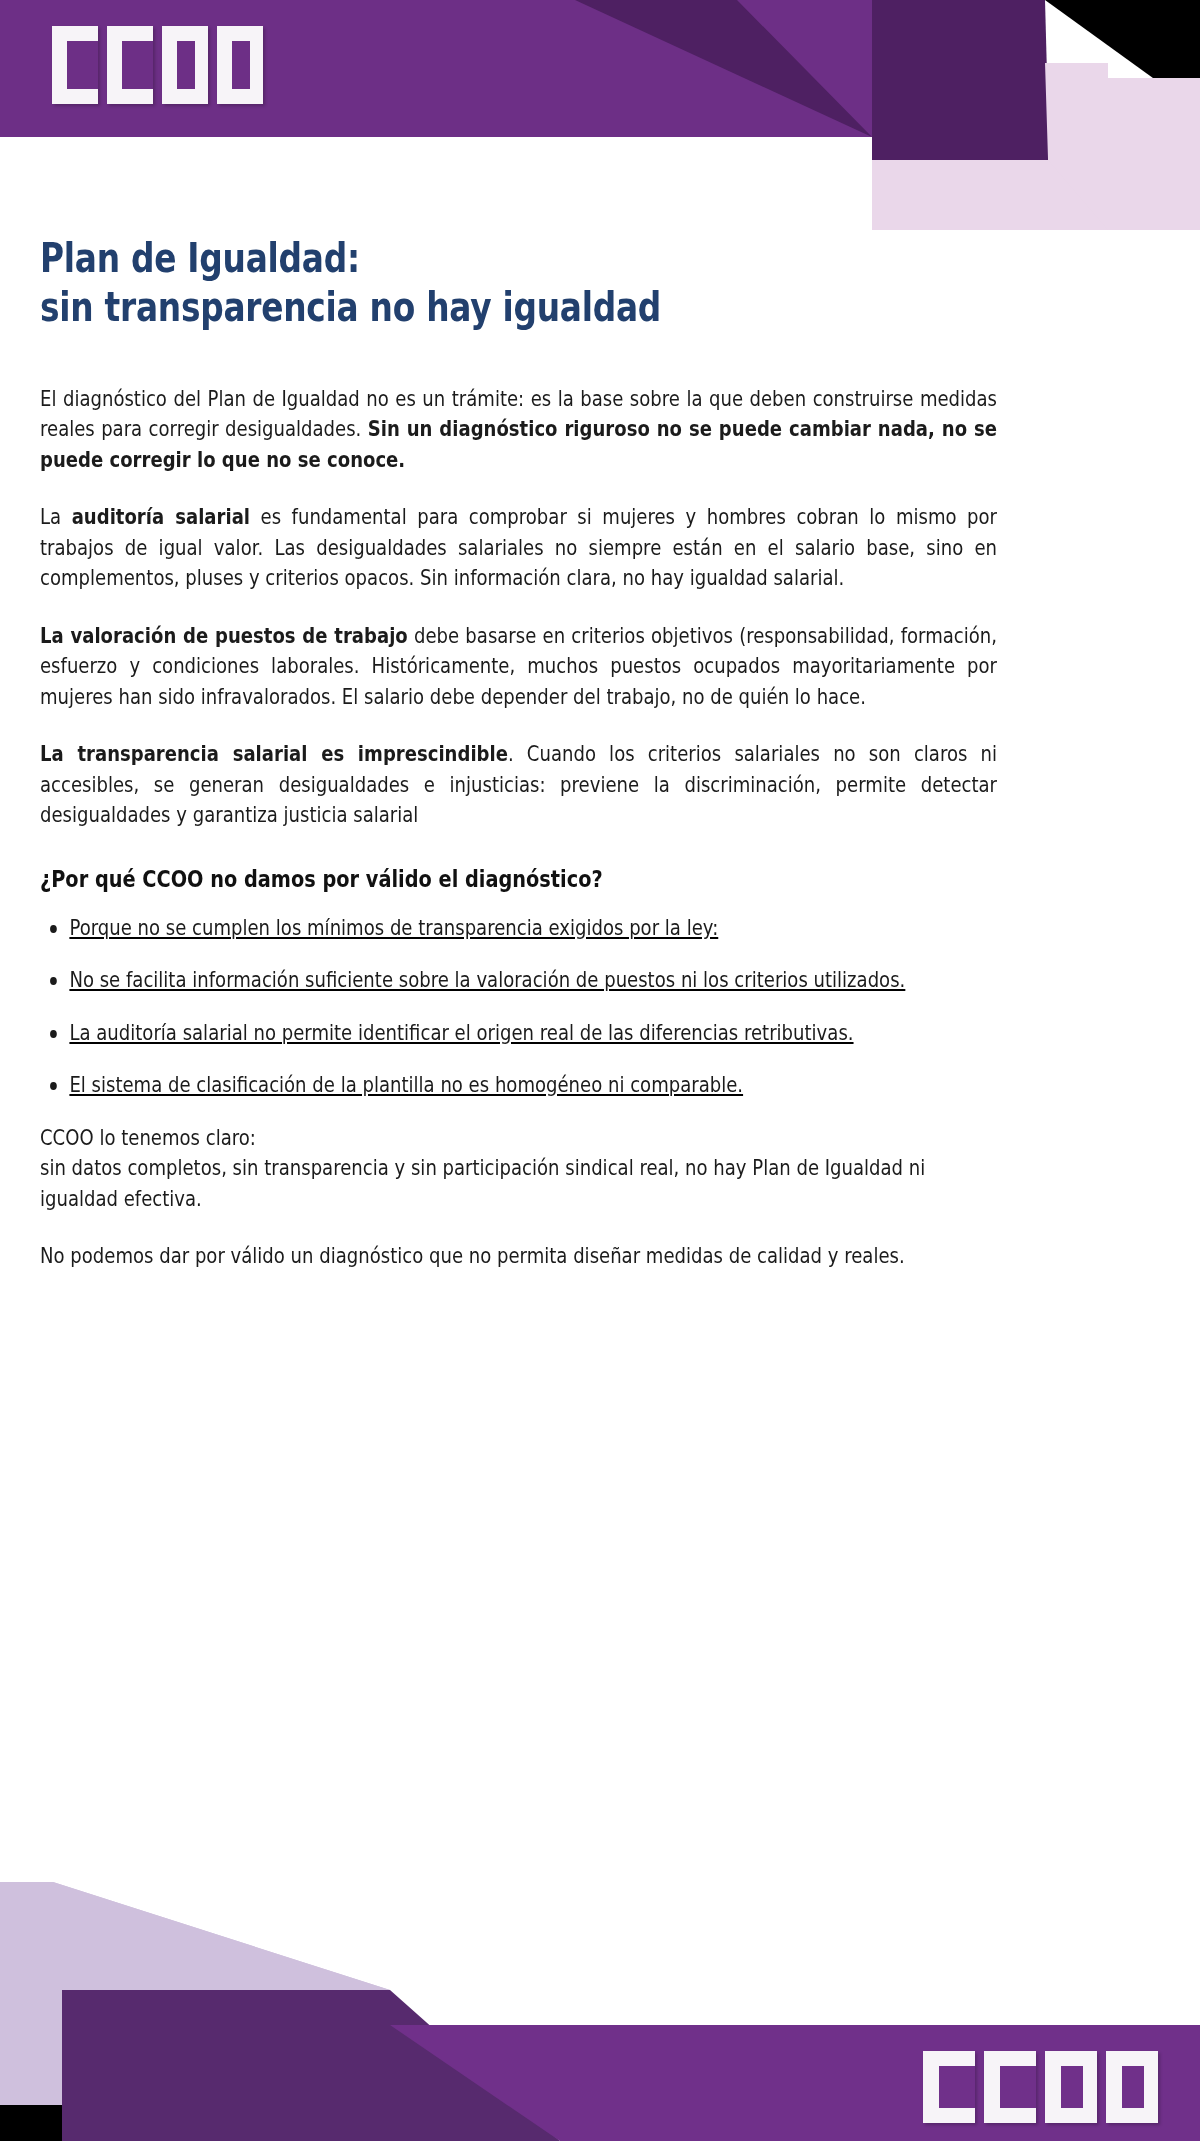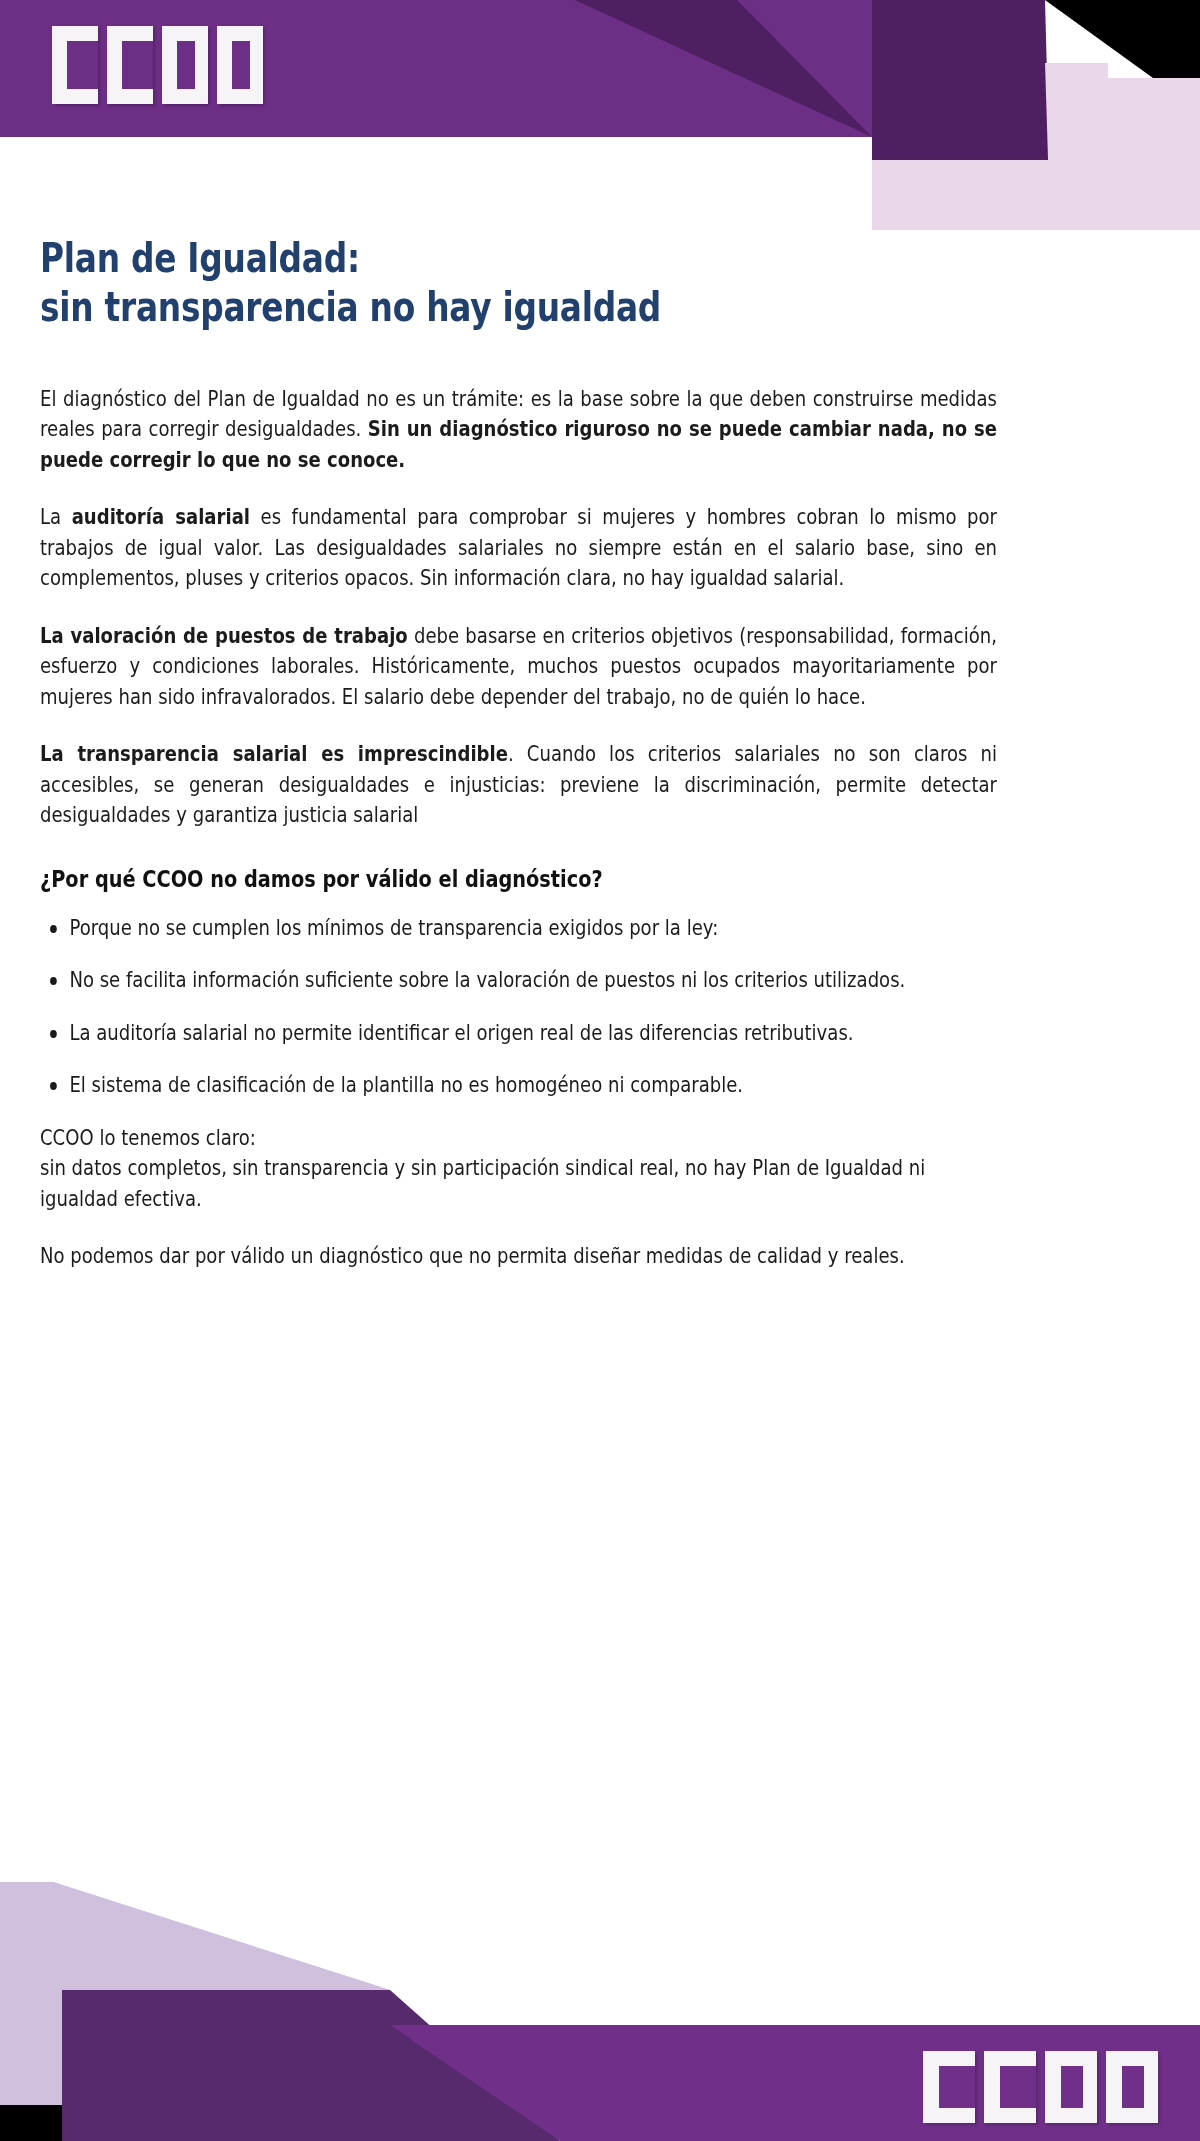--- a/index.html
+++ b/index.html
@@ -121,20 +121,21 @@
     margin: 34px 0 18px 0;
     transform: scaleX(0.84);
     transform-origin: left top;
     width: 119.05%;
   }
 
   ul.bullets {
     list-style: none;
     margin: 0 0 6px 0;
     padding: 0;
+    text-decoration: underline;
   }
   ul.bullets li {
     position: relative;
     color: #1b1b1b;
     font-family: "DejaVu Sans", sans-serif;
     font-size: 21.5px;
     line-height: 1.42;
     text-align: justify;
     margin: 0 0 22px 0;
     padding-left: 35px;

